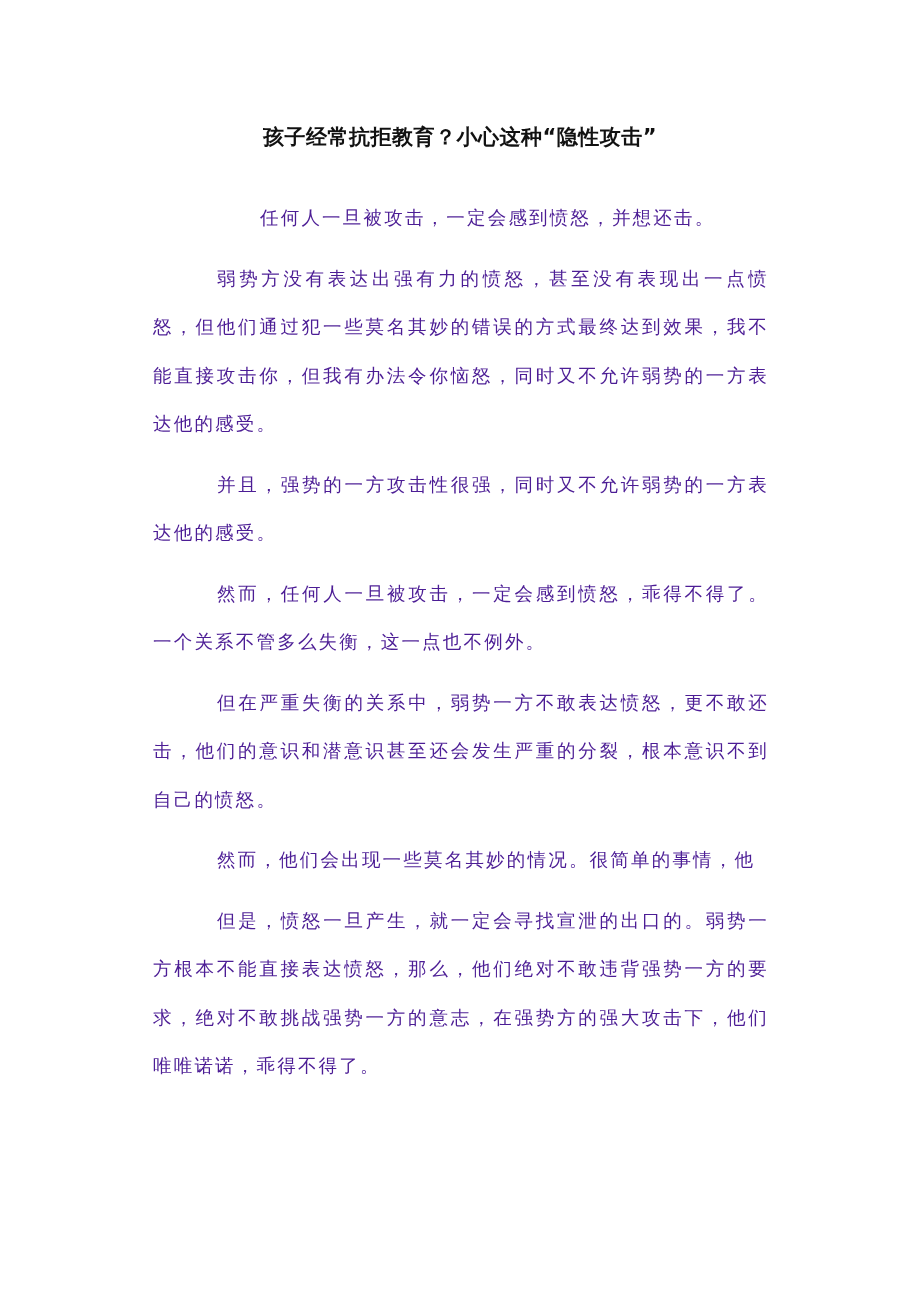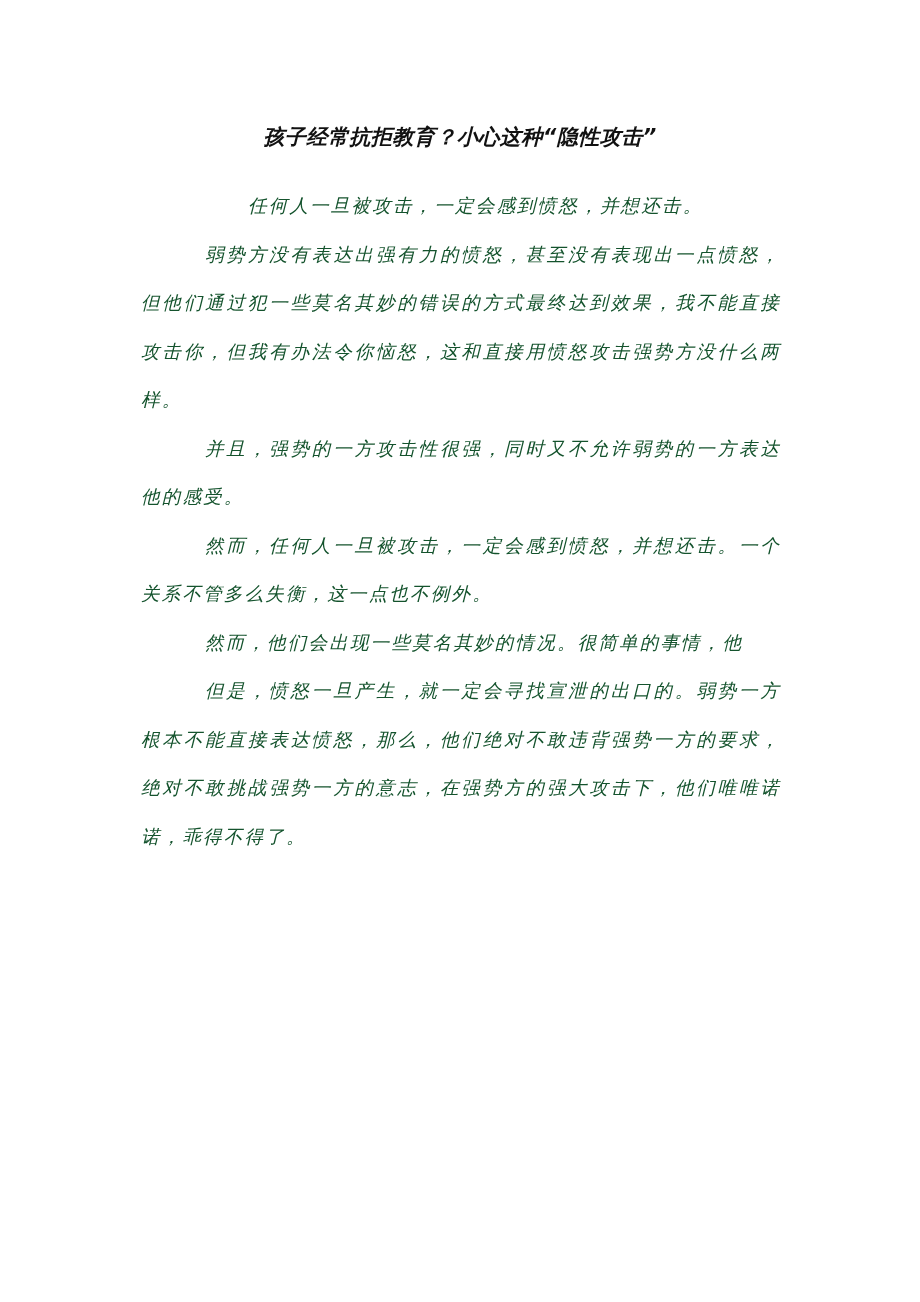--- a/index.html
+++ b/index.html
@@ -15,21 +15,20 @@
     font-family: "DejaVu Sans", "Liberation Sans", sans-serif;
     color: #1a1a1a;
   }
   .page {
     position: absolute;
     left: 0;
     top: 0;
     width: 920px;
     height: 1302px;
     background: #ffffff;
-    font-style: italic;
   }
   .title {
     position: absolute;
     left: 0;
     width: 920px;
     top: 122px;
     text-align: center;
     font-size: 21px;
     font-weight: bold;
     letter-spacing: 0.5px;
@@ -39,37 +38,38 @@
   .body-text {
     position: absolute;
     left: 141px;
     top: 182px;
     width: 640px;
   }
   .para {
     font-size: 18.5px;
     line-height: 48.5px;
     letter-spacing: 2.2px;
-    margin: 0;
+    margin: 12px;
     text-align: justify;
     text-indent: 64px;
-    color: #14532d;
+    color: #4c1d95;
     word-break: break-all;
   }
   .para.lead {
     text-indent: 107px;
   }
 </style>
 </head>
 <body>
 
 <div class="page">
   <div class="title">孩子经常抗拒教育？小心这种“隐性攻击”</div>
 
   <div class="body-text">
     <p class="para lead">任何人一旦被攻击，一定会感到愤怒，并想还击。</p>
-    <p class="para">弱势方没有表达出强有力的愤怒，甚至没有表现出一点愤怒，但他们通过犯一些莫名其妙的错误的方式最终达到效果，我不能直接攻击你，但我有办法令你恼怒，这和直接用愤怒攻击强势方没什么两样。</p>
+    <p class="para">弱势方没有表达出强有力的愤怒，甚至没有表现出一点愤怒，但他们通过犯一些莫名其妙的错误的方式最终达到效果，我不能直接攻击你，但我有办法令你恼怒，同时又不允许弱势的一方表达他的感受。</p>
     <p class="para">并且，强势的一方攻击性很强，同时又不允许弱势的一方表达他的感受。</p>
-    <p class="para">然而，任何人一旦被攻击，一定会感到愤怒，并想还击。一个关系不管多么失衡，这一点也不例外。</p>
+    <p class="para">然而，任何人一旦被攻击，一定会感到愤怒，乖得不得了。一个关系不管多么失衡，这一点也不例外。</p>
+    <p class="para">但在严重失衡的关系中，弱势一方不敢表达愤怒，更不敢还击，他们的意识和潜意识甚至还会发生严重的分裂，根本意识不到自己的愤怒。</p>
     <p class="para">然而，他们会出现一些莫名其妙的情况。很简单的事情，他</p>
     <p class="para">但是，愤怒一旦产生，就一定会寻找宣泄的出口的。弱势一方根本不能直接表达愤怒，那么，他们绝对不敢违背强势一方的要求，绝对不敢挑战强势一方的意志，在强势方的强大攻击下，他们唯唯诺诺，乖得不得了。</p>
   </div>
 </div>
 
 </body></html>

